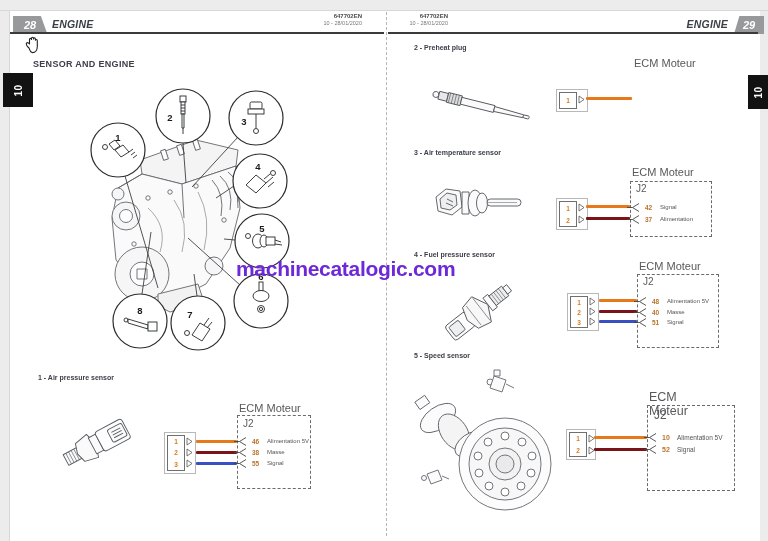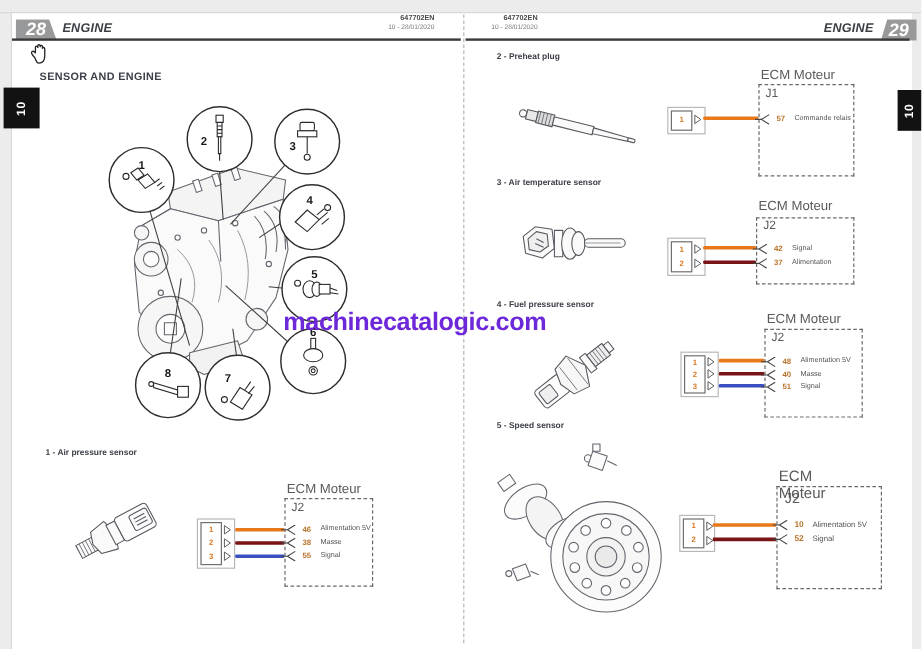--- a/index.html
+++ b/index.html
@@ -2,21 +2,21 @@
 <html><head>
 <meta charset="utf-8">
 <style>
   html,body{margin:0;padding:0;background:#fff;}
   #canvas{position:relative;width:768px;height:541px;background:#ffffff;overflow:hidden;
           font-family:"Liberation Sans",sans-serif;color:#3c3f46;}
   .abs{position:absolute;}
   
   .frame{background:#ececec;}
   
-  .page-tab{background:#98999b;color:#fff;font-style:italic;font-weight:bold;font-size:15px;
+  .page-tab{background:#98999b;color:#fff;font-style:italic;font-weight:bold;font-size:11px;
             display:flex;align-items:center;justify-content:center;}
   .chapter{font-style:italic;font-weight:bold;font-size:10.5px;color:#3c3f46;letter-spacing:.2px;}
   .docblock{text-align:right;line-height:1.15;}
   .docnum{font-weight:bold;font-size:6px;color:#4a4a4a;}
   .docdate{font-size:5.5px;color:#777;}
   .hrule{background:#3a3a3a;height:2px;}
   .side-tab{background:#121212;color:#fff;display:flex;align-items:center;justify-content:center;}
   .side-tab span{transform:rotate(-90deg);font-weight:bold;font-size:10px;letter-spacing:.5px;}
   .sec-title{font-weight:bold;font-size:9px;color:#3d4049;letter-spacing:.3px;}
   .sec-label{font-weight:600;font-size:7px;color:#3d4049;}
@@ -276,30 +276,20 @@
   <div class="abs connector" style="left:556px;top:89px;width:30px;height:21px">
     <div class="conn-inner">
       <div class="conn-pin">1</div>
     </div>
     <svg class="conn-tri" style="top:5px" width="7" height="9">
         <path d="M1,1 L6,4.5 L1,8 Z" fill="#fff" stroke="#555" stroke-width="0.8"></path>
       </svg>
   </div>
   <div class="abs wire w-orange" style="left:586px;top:97px;width:46px"></div>
   <div class="abs ecm-title" style="left:634px;top:57px">ECM Moteur</div>
-  <div class="abs ecm-box" style="left:632px;top:70px;width:78px;height:75px">
-    <div class="ecm-conn" style="position:absolute;left:5px;top:2px">J1</div>
-    <div class="ecm-row" style="left:-4px;top:23px">
-      <svg width="13" height="9" viewBox="0 0 13 9">
-          <path d="M0,4.5 H5.5 M5.5,4.5 L12,0.5 M5.5,4.5 L12,8.5" stroke="#444" stroke-width="0.9" fill="none"></path>
-        </svg>
-      <span class="pin-num">57</span>
-      <span class="pin-sig">Commande relais</span>
-    </div>
-  </div>
 
   <div class="abs sec-label" style="left:414px;top:149px">3 - Air temperature sensor</div>
   <svg class="abs" style="left:430px;top:177px" width="102" height="52" viewBox="0 0 102 52">
     <g stroke="#55585e" stroke-width="0.9" fill="#fafafa" stroke-linejoin="round">
       <polygon points="6,20 16,12 30,14 32,30 22,38 8,34"></polygon>
       <polygon points="10,22 17,16 26,18 27,28 20,33 11,31" fill="#efefef"></polygon>
       <path d="M17,22 l6,3 M16,26 l7,3" fill="none"></path>
       <rect x="32" y="15" width="7" height="22"></rect>
       <ellipse cx="45" cy="26" rx="7" ry="13"></ellipse>
       <ellipse cx="52" cy="26" rx="5.5" ry="10"></ellipse>

